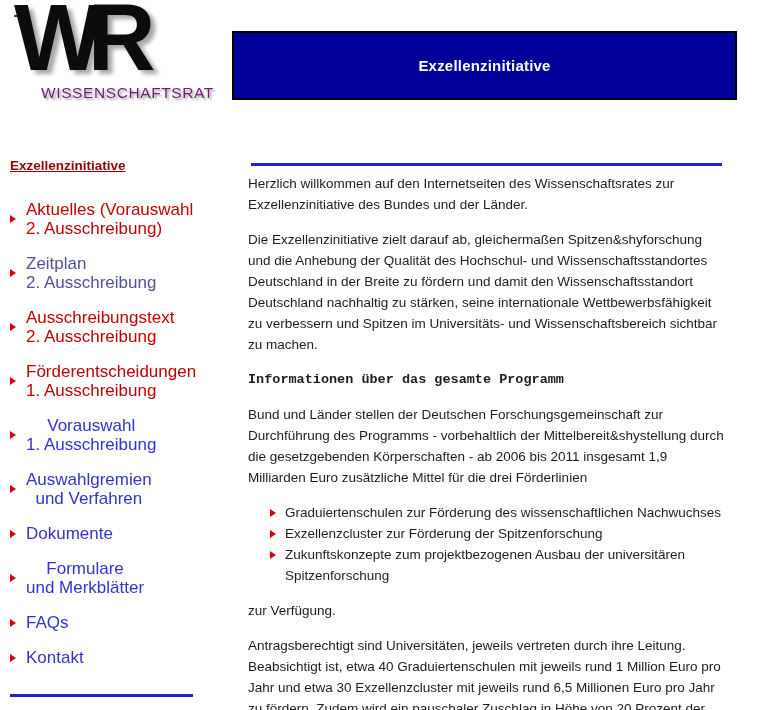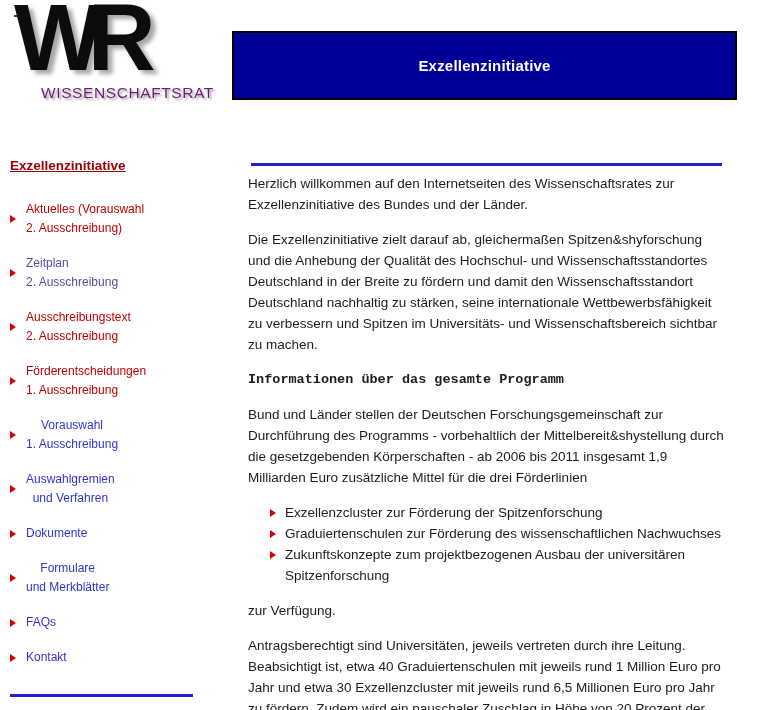--- a/index.html
+++ b/index.html
@@ -37,21 +37,21 @@
   .sidebar-heading{
     color:var(--heading-red,#990000);font-weight:bold;font-size:13.5px;
     text-decoration:underline;margin:0 0 27px 0;cursor:pointer;
   }
   .nav-item{display:flex;align-items:center;margin-bottom:16px;cursor:pointer;}
   .arrow{
     width:0;height:0;flex:none;margin-right:10px;
     border-top:4px solid transparent;border-bottom:4px solid transparent;
     border-left:6px solid var(--arrow-red,#d40000);
   }
-  .nav-lines{font-size:12px;line-height:19px;}
+  .nav-lines{font-size:17px;line-height:19px;}
   .nav-lines span{display:block;}
   .nav-item[data-color="red"] .nav-lines{color:var(--red-link,#c00000);}
   .nav-item[data-color="blue"] .nav-lines{color:var(--blue-link,#3333cc);text-align:center;}
   .nav-item[data-color="visited"] .nav-lines{color:var(--visited-link,#50509b);}
   .sidebar-bottom-line{width:183px;height:3px;background:var(--line-blue,#2222cc);margin-top:27px;}
 
   
   .content{position:absolute;left:248px;top:160px;width:477px;font-size:13.5px;line-height:21px;}
   .content-top-line{height:3px;background:var(--line-blue,#2222cc);margin:3px 3px 0 3px;}
   .content p{margin:14px 0 0 0;}
@@ -162,25 +162,25 @@
 <div class="content">
   <div class="content-top-line"></div>
   <p class="first">Herzlich willkommen auf den Internetseiten des Wissenschaftsrates zur Exzellenzinitiative des Bundes und der Länder.</p>
   <p>Die Exzellenzinitiative zielt darauf ab, gleichermaßen Spitzen&amp;shyforschung und die Anhebung der Qualität des Hochschul- und Wissenschaftsstandortes Deutschland in der Breite zu fördern und damit den Wissenschaftsstandort Deutschland nachhaltig zu stärken, seine internationale Wettbewerbsfähigkeit zu verbessern und Spitzen im Universitäts- und Wissenschaftsbereich sichtbar zu machen.</p>
   <p class="bold-heading">Informationen über das gesamte Programm</p>
   <p>Bund und Länder stellen der Deutschen Forschungsgemeinschaft zur Durchführung des Programms - vorbehaltlich der Mittelbereit&amp;shystellung durch die gesetzgebenden Körperschaften - ab 2006 bis 2011 insgesamt 1,9 Milliarden Euro zusätzliche Mittel für die drei Förderlinien</p>
 
   <div class="bullet-list">
     <div class="bullet-item">
       <span class="arrow"></span>
-      <span class="bullet-text">Exzellenzcluster zur Förderung der Spitzenforschung</span>
+      <span class="bullet-text">Graduiertenschulen zur Förderung des wissenschaftlichen Nachwuchses</span>
     </div>
     <div class="bullet-item">
       <span class="arrow"></span>
-      <span class="bullet-text">Graduiertenschulen zur Förderung des wissenschaftlichen Nachwuchses</span>
+      <span class="bullet-text">Exzellenzcluster zur Förderung der Spitzenforschung</span>
     </div>
     <div class="bullet-item">
       <span class="arrow"></span>
       <span class="bullet-text">Zukunftskonzepte zum projektbezogenen Ausbau der universitären Spitzenforschung</span>
     </div>
   </div>
 
   <p>zur Verfügung.</p>
   <p>Antragsberechtigt sind Universitäten, jeweils vertreten durch ihre Leitung. Beabsichtigt ist, etwa 40 Graduiertenschulen mit jeweils rund 1 Million Euro pro Jahr und etwa 30 Exzellenzcluster mit jeweils rund 6,5 Millionen Euro pro Jahr zu fördern. Zudem wird ein pauschaler Zuschlag in Höhe von 20 Prozent der Fördersumme zur Deckung der mit der Förderung verbundenen indirekten Ausgaben bereitgestellt werden. Die Förderung in der dritten Förderlinie (Zukunftskonzepte) setzt die positive Bewertung von mindestens einem Exzellenzcluster und mindestens einer Graduiertenschule voraus.</p>
 </div>

